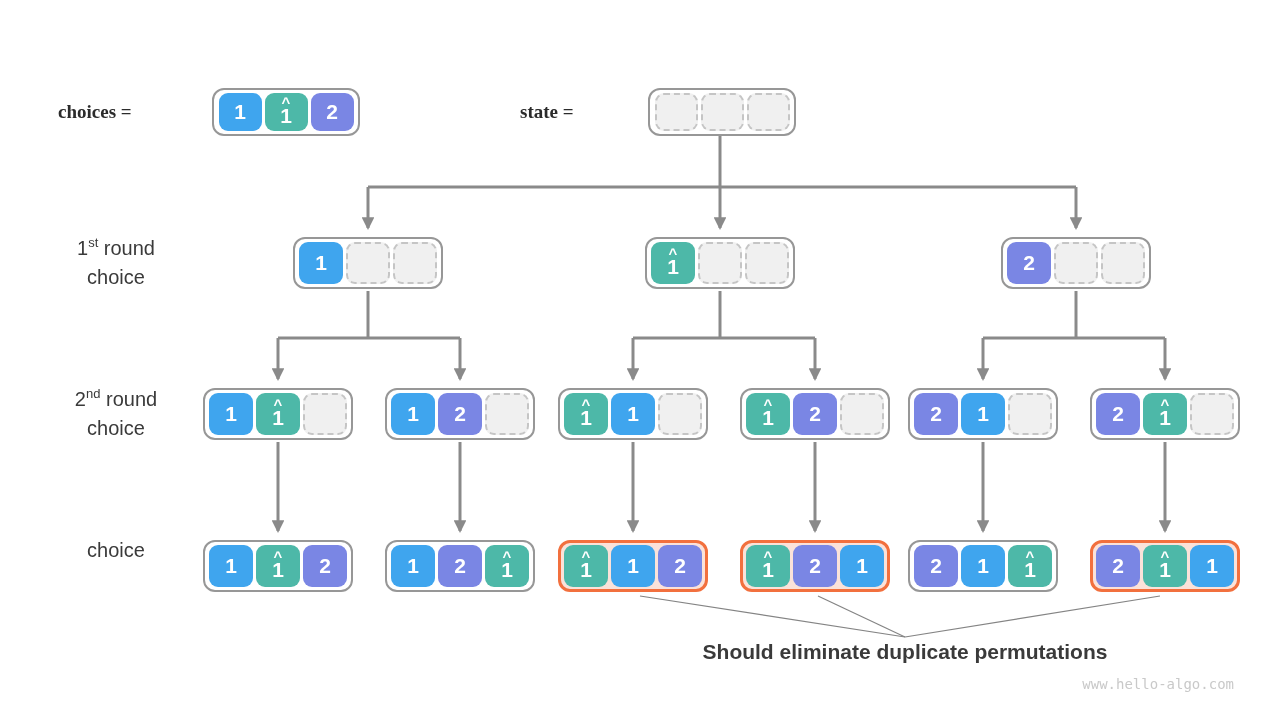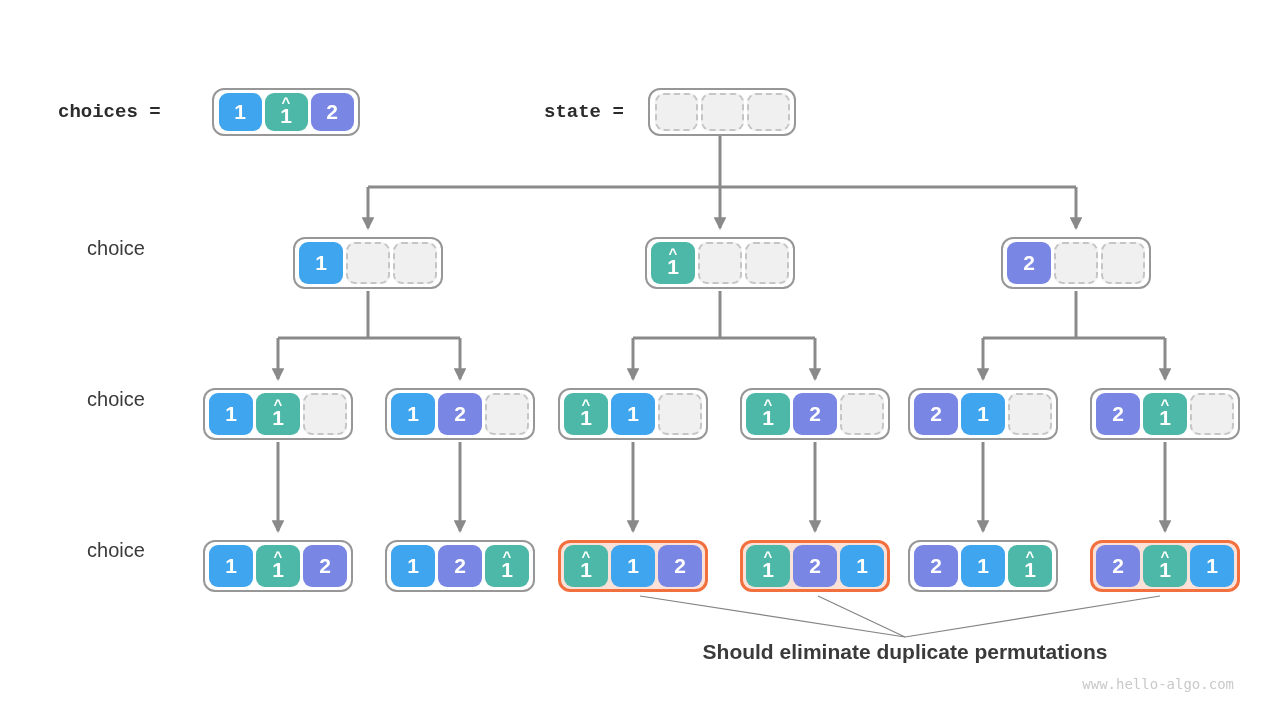--- a/index.html
+++ b/index.html
@@ -3,25 +3,25 @@
 <meta charset="utf-8">
 <style>
   html,body{margin:0;padding:0;}
   body{
     width:1280px;height:720px;position:relative;background:#ffffff;
     font-family:"Liberation Sans",sans-serif;overflow:hidden;
   }
   svg.connectors{position:absolute;left:0;top:0;z-index:0;}
 
   .code-label{
-    position:absolute;font-family:Liberation Mono, monospace;font-weight:700;
+    position:absolute;font-family:Liberation Serif, serif;font-weight:700;
     font-size:19px;color:#2b2b2b;line-height:48px;white-space:pre;z-index:2;
   }
   #choices-label{left:58px;top:88px;}
-  #state-label{left:544px;top:88px;text-align:center;}
+  #state-label{left:520px;top:88px;text-align:center;}
 
   .sbox{
     position:absolute;display:flex;align-items:center;justify-content:center;gap:3px;
     background:#ffffff;border:2px solid #979797;border-radius:12px;padding:3px;
     box-sizing:border-box;z-index:2;
   }
   .sbox.dup{border-width:3px;padding:2px;}
 
   .cell{
     display:flex;flex-direction:column;align-items:center;justify-content:center;
@@ -106,23 +106,25 @@
   </div>
 
 <div class="code-label" id="state-label">state =</div>
 <div class="sbox" id="state-box" style="left:648px;top:88px;width:148px;height:48px;">
     <div class="cell empty" style="width: 43px; height: 38px;"></div>
     <div class="cell empty" style="width: 43px; height: 38px;"></div>
     <div class="cell empty" style="width: 43px; height: 38px;"></div>
   </div>
 
 <div class="row-label" style="top:234px;">
+  <div><span>1</span><sup>st</sup><span> round</span></div>
   <div>choice</div>
 </div>
 <div class="row-label" style="top:385px;">
+  <div><span>2</span><sup>nd</sup><span> round</span></div>
   <div>choice</div>
 </div>
 <div class="row-label" style="top:536px;">
   <div>choice</div>
 </div>
 
 <div id="tree">
     <div class="sbox" style="left: 293px; top: 237px; width: 150px; height: 52px;">
       <div class="cell" style="width: 44px; height: 42px; background: rgb(63, 165, 238);">
         <div class="digit">1</div>

